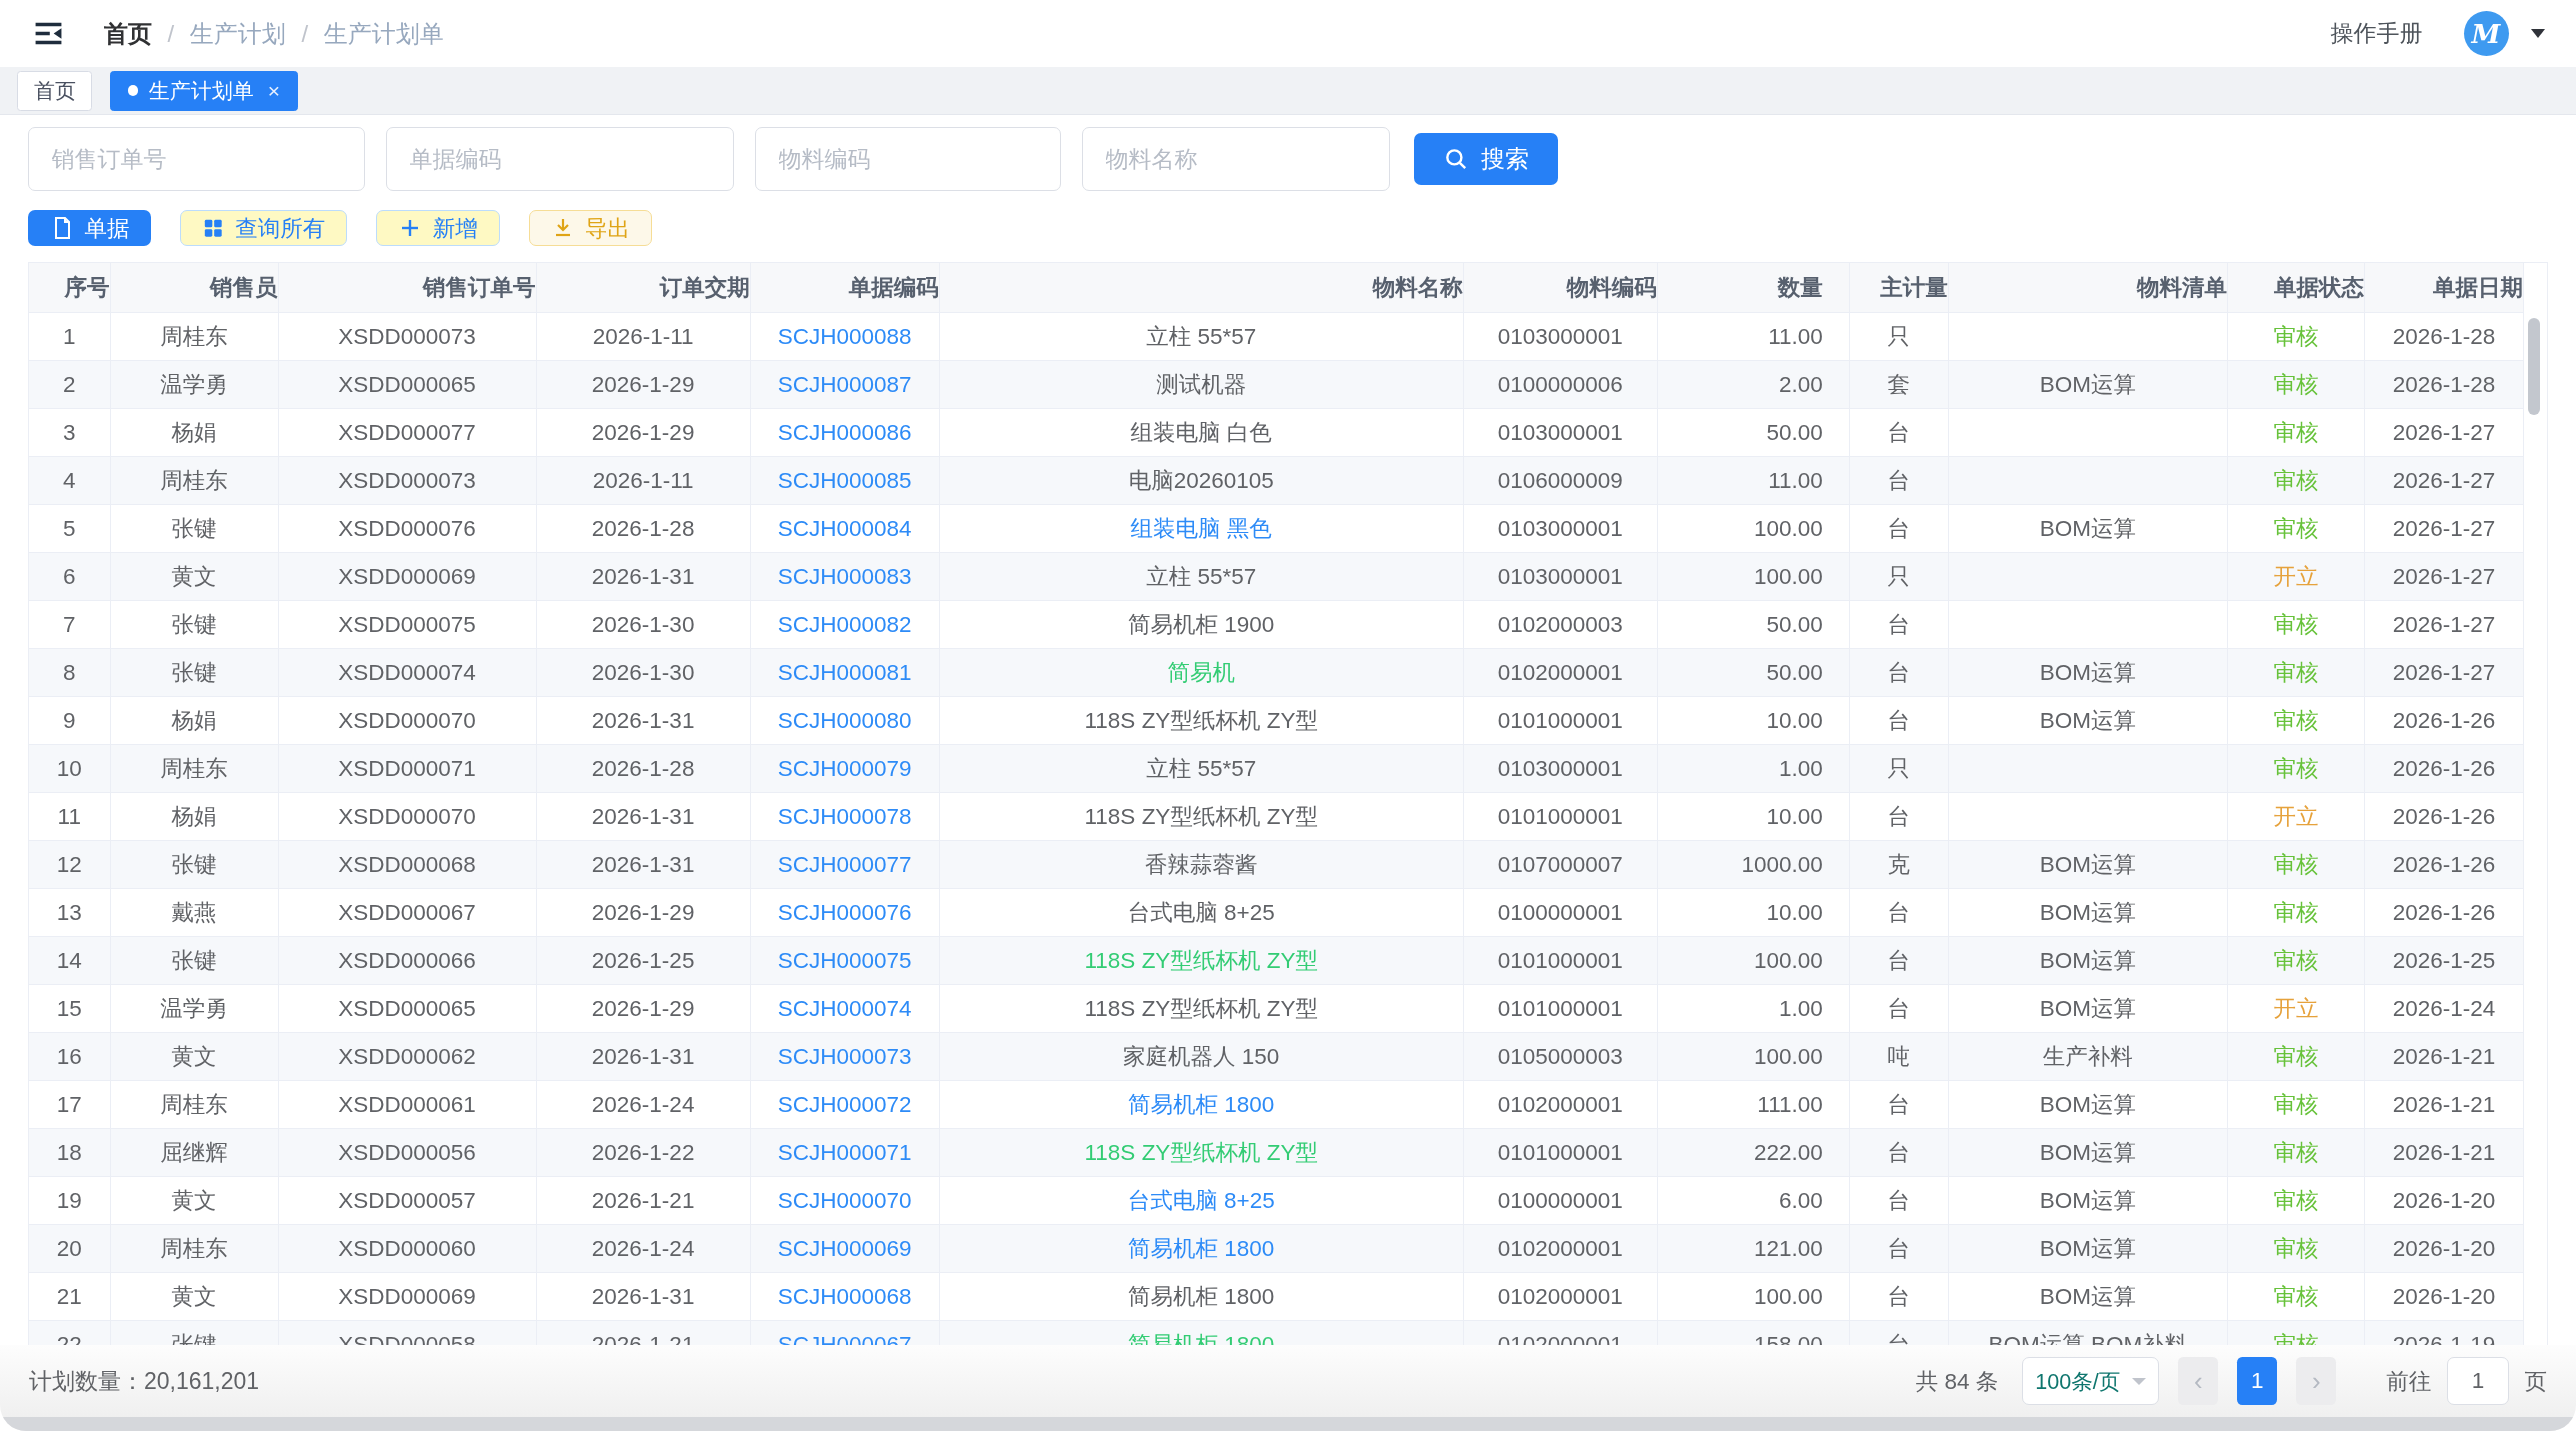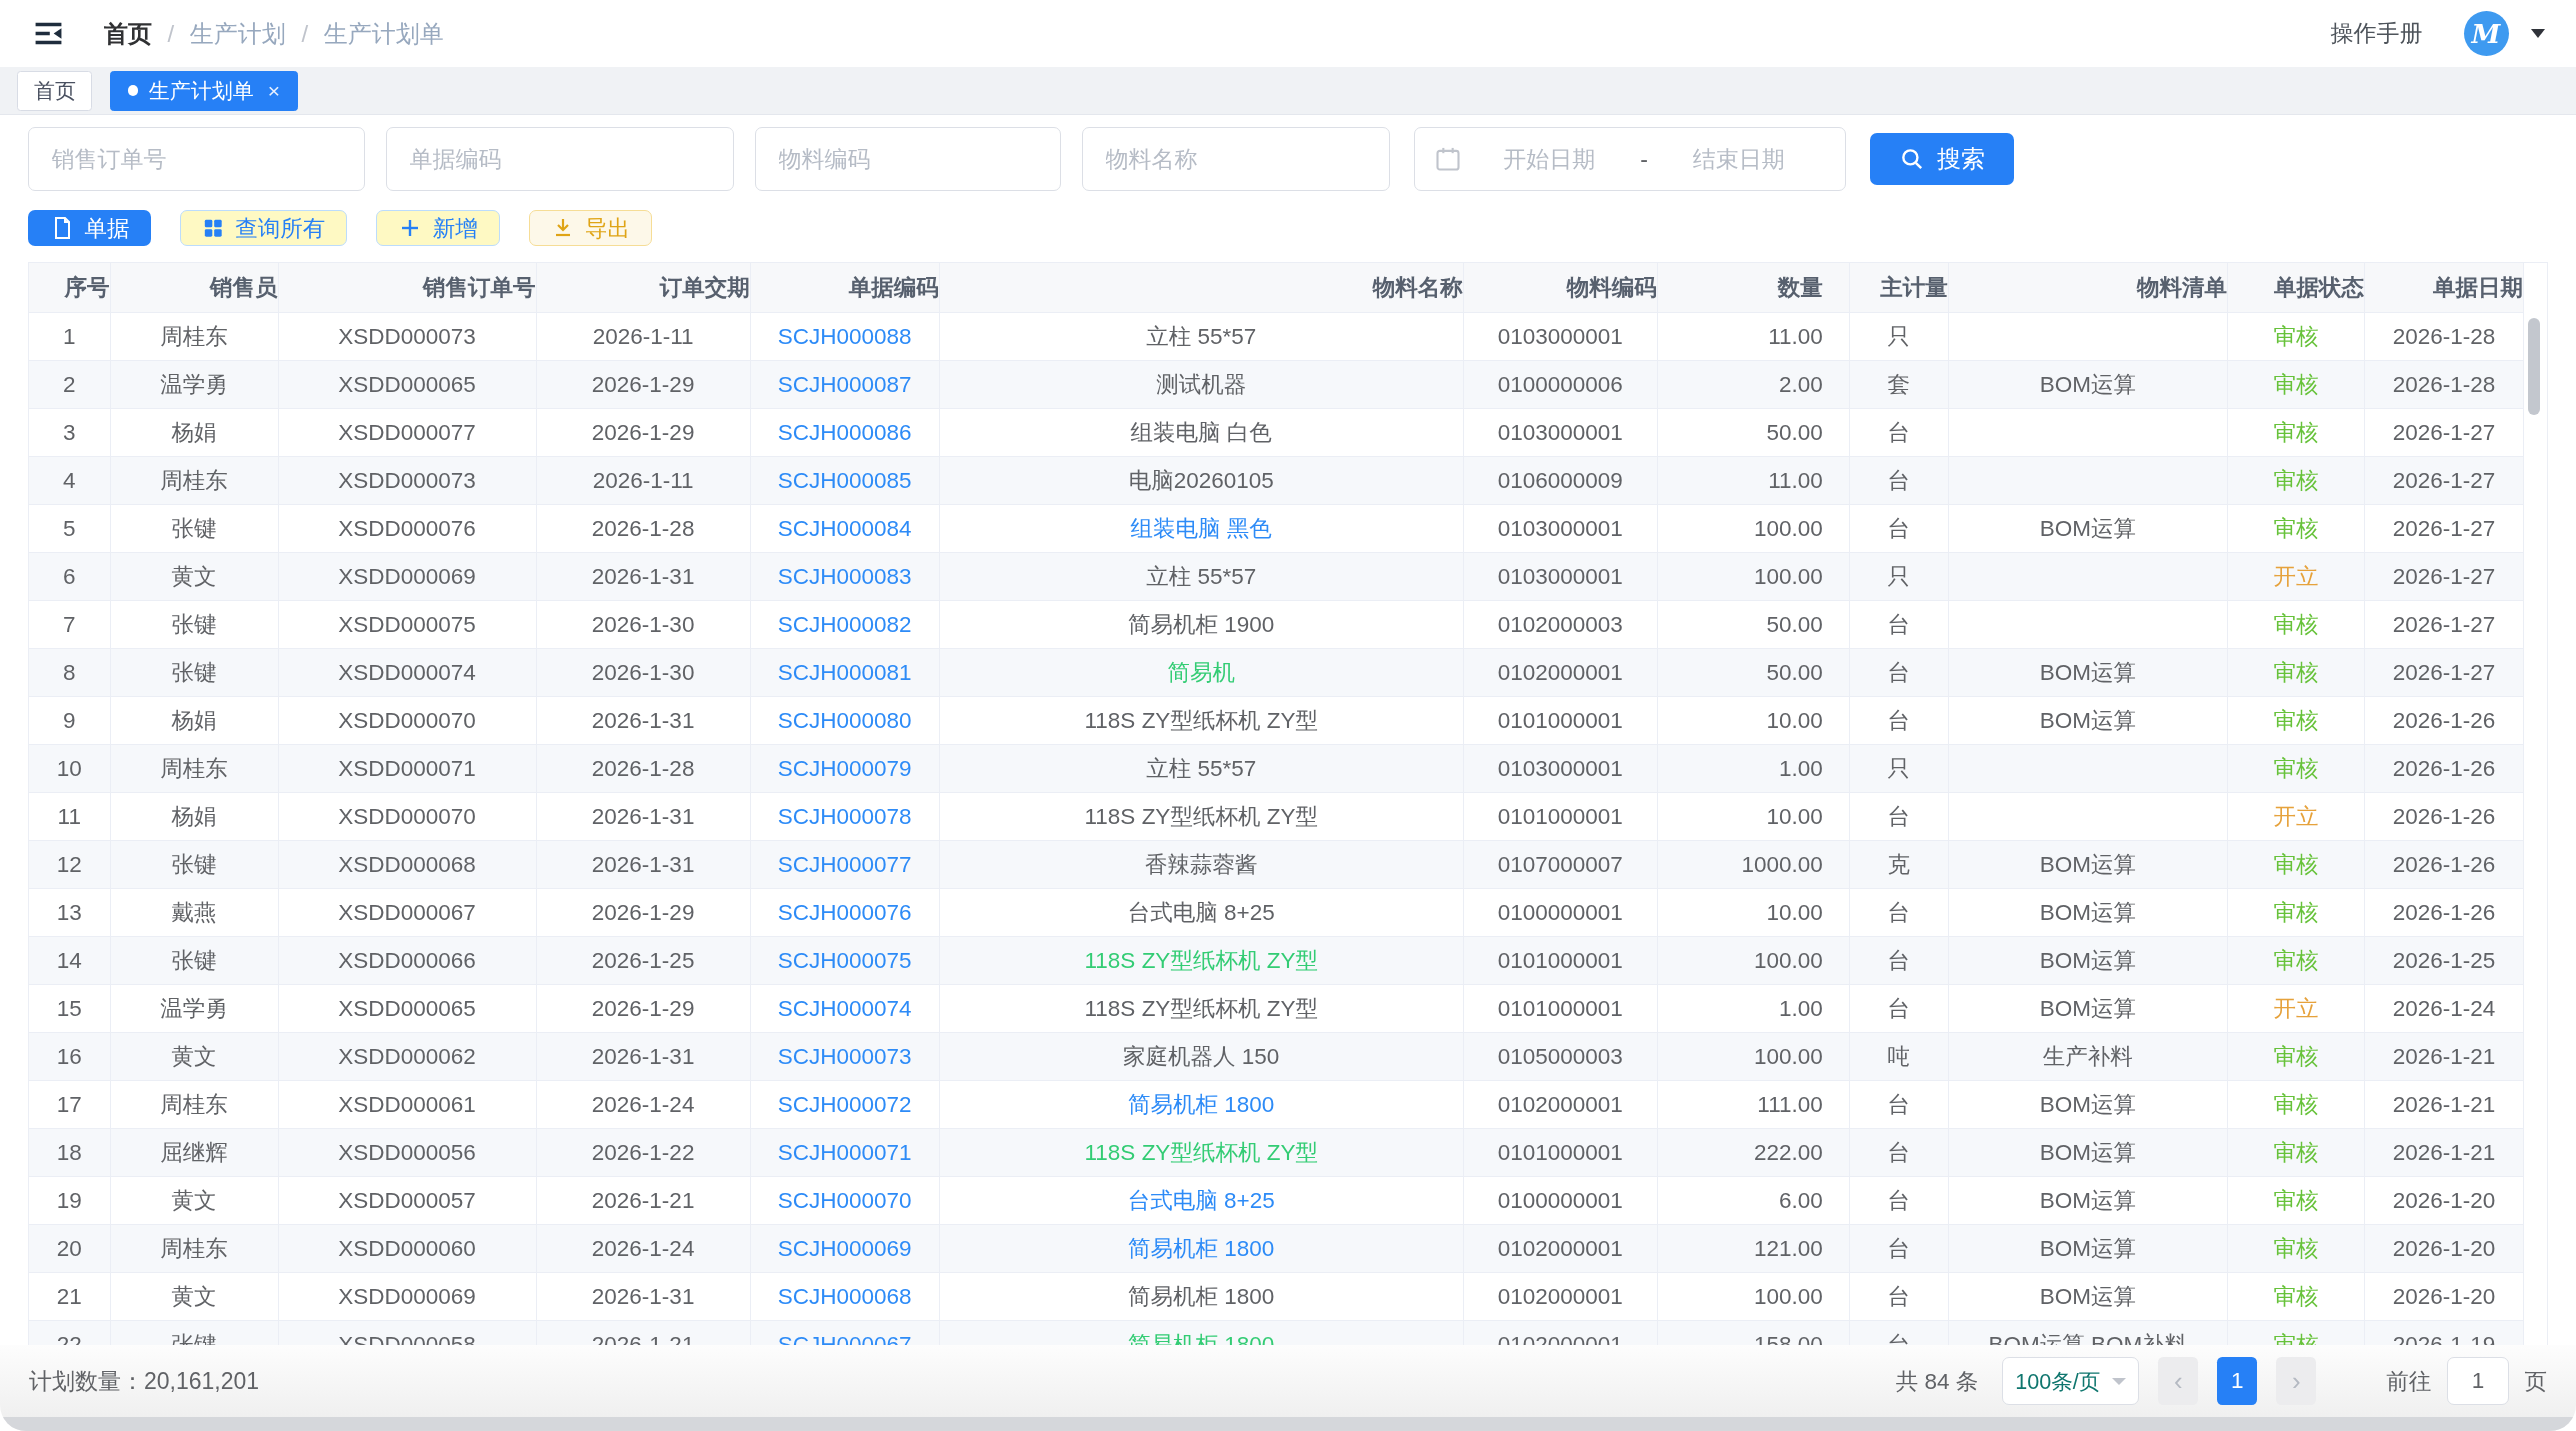--- a/index.html
+++ b/index.html
@@ -86,21 +86,21 @@
   .size-select { width:137px; height:48px; border:0.9px solid #dcdfe6; border-radius:7px; background:#fff;
                  display:flex; align-items:center; justify-content:center; gap:12px;
                  font-size:21.6px; color:#0f766e; cursor:pointer; }
   .sel-caret { width:0; height:0; border-left:7px solid transparent; border-right:7px solid transparent;
                border-top:7.8px solid #c0c4cc; }
   .pg-btn { width:40px; height:48px; margin-left:19px; border-radius:5.2px; background:#ececee;
             display:flex; align-items:center; justify-content:center; font-size:26px;
             color:#b4b9c2; cursor:pointer; }
   .pg-num { width:40px; height:48px; margin-left:19px; border-radius:5.2px; background:#2680f6;
             color:#fff; font-size:22.5px; display:flex; align-items:center; justify-content:center; cursor:pointer; }
-  .goto { display:flex; align-items:center; margin-left:70px; font-size:22.5px; color:#606266; gap:15.6px; }
+  .goto { display:flex; align-items:center; margin-left:50px; font-size:22.5px; color:#606266; gap:15.6px; }
   .goto-input { width:62px; height:48px; border:0.9px solid #dcdfe6; border-radius:7px; text-align:center;
                 font-size:22.5px; color:#606266; outline:none; font-family:inherit; }
   .bottom-strip { height:14px; background:#d5d7db; }
 
   svg { display:block; }
 </style>
 </head>
 <body>
 
 <div class="app">
@@ -139,30 +139,20 @@
     </div>
   </div>
 
   <div class="content">
 
     <div class="filter-row">
       <input class="f-input w1" placeholder="销售订单号" style="">
       <input class="f-input w2" placeholder="单据编码" style="">
       <input class="f-input w3" placeholder="物料编码" style="">
       <input class="f-input w4" placeholder="物料名称" style="">
-      <div class="daterange">
-        <svg width="28" height="28" viewBox="0 0 24 24" fill="none" stroke="#c0c4cc" stroke-width="1.8">
-          <rect x="3" y="5" width="18" height="16" rx="2"></rect>
-          <line x1="8" y1="2.5" x2="8" y2="7"></line>
-          <line x1="16" y1="2.5" x2="16" y2="7"></line>
-        </svg>
-        <span class="ph">开始日期</span>
-        <span class="dash">-</span>
-        <span class="ph">结束日期</span>
-      </div>
       <button class="search-btn">
         <svg width="26" height="26" viewBox="0 0 24 24" fill="none" stroke="#fff" stroke-width="2.2">
           <circle cx="10.5" cy="10.5" r="6.5"></circle>
           <line x1="15.5" y1="15.5" x2="20.5" y2="20.5"></line>
         </svg>
         <span>搜索</span>
       </button>
     </div>
 
     <div class="action-row">

